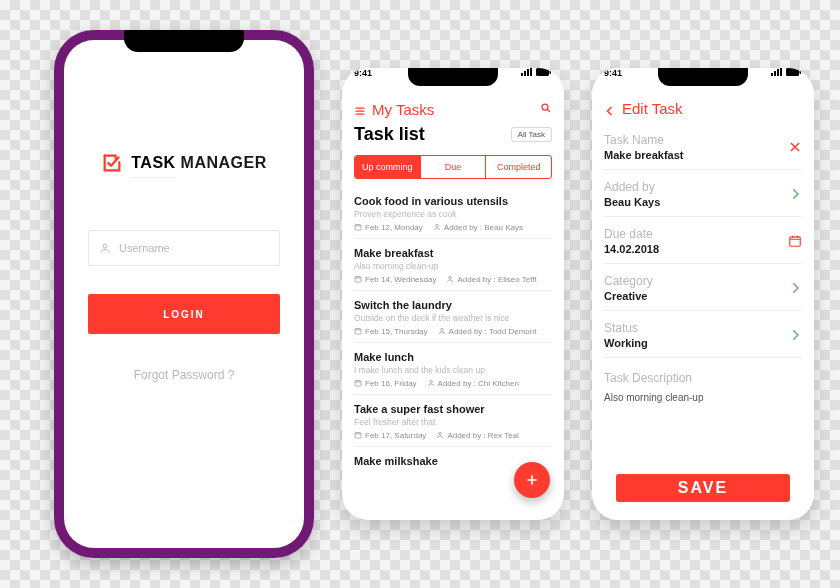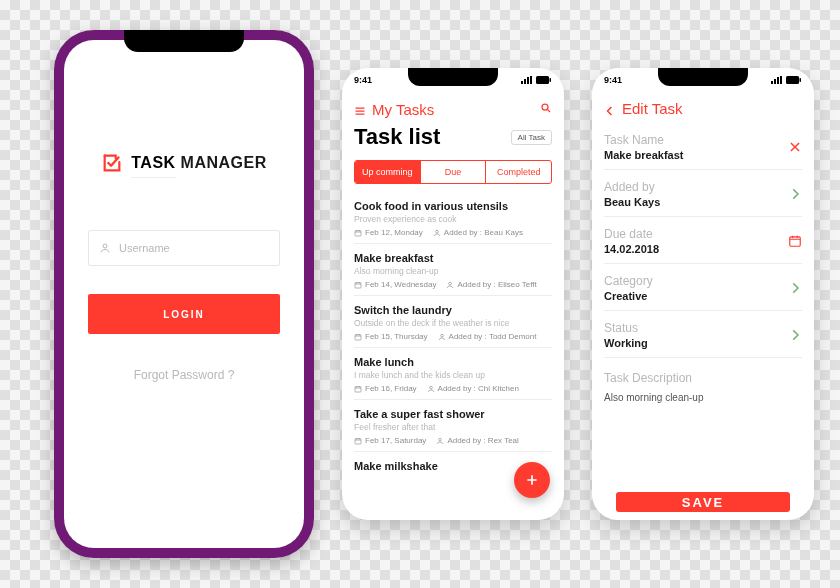--- a/index.html
+++ b/index.html
@@ -62,59 +62,59 @@
   .float-screen{
     width:222px;height:452px;background:#fff;border-radius:26px;
     box-shadow:0 8px 22px rgba(0,0,0,.18);position:relative;overflow:hidden;
     display:flex;flex-direction:column;
   }
   .float-screen .notch{
     position:absolute;top:0;left:50%;transform:translateX(-50%);
     width:90px;height:18px;background:#000;border-radius:0 0 12px 12px;z-index:5;
   }
   .status-bar{
-    height:26px;display:flex;justify-content:space-between;align-items:center;
+    height:26px;display:flex;justify-content:space-between;align-items:flex-start;
     padding:0 12px 2px;font-size:9px;font-weight:600;
   }
   .status-icons{display:flex;gap:3px;align-items:center;}
   .status-icons span{display:inline-block;}
   .sig{width:12px;height:8px;}
   .bat{width:16px;height:8px;}
 
   
   .nav-row{
     display:flex;align-items:center;justify-content:space-between;padding:6px 12px 2px;
   }
   .nav-left{display:flex;align-items:center;gap:6px;}
   .nav-left .ham,.nav-left .chev{width:12px;height:12px;color:var(--accent);}
   .nav-label{font-size:15px;color:var(--accent);font-weight:500;}
   .nav-right{display:flex;gap:8px;}
   .nav-right svg{width:12px;height:12px;}
 
   
   .tl-header{display:flex;align-items:center;justify-content:space-between;padding:4px 12px;}
-  .tl-title{font-size:22px;font-weight:700;}
+  .tl-title{font-size:18px;font-weight:700;}
   .chip{
     font-size:8px;padding:2px 6px;border:1px solid #d8d8d8;border-radius:3px;color:#555;
   }
   .seg{
     margin:6px 12px 0;height:24px;border:1px solid var(--accent);border-radius:3px;display:flex;
     overflow:hidden;font-size:9px;
   }
   .seg div{flex:1;display:flex;align-items:center;justify-content:center;color:var(--accent);}
   .seg div+div{border-left:1px solid var(--accent);}
   .seg div.active{background:var(--accent);color:#fff;}
 
   .tasks{flex:1;overflow:hidden;padding:8px 12px 0;}
   .task{padding:8px 0 6px;border-bottom:1px solid var(--subtle);}
   .task:last-child{border-bottom:0;}
   .t-title{font-size:11px;font-weight:600;color:var(--text);}
   .t-sub{font-size:8.5px;color:var(--muted);margin-top:2px;}
   .t-meta{display:flex;gap:10px;margin-top:4px;font-size:8px;color:#8f8f8f;}
-  .t-meta span{display:flex;align-items:center;gap:3px;}
+  .t-meta span{display:flex;align-items:flex-start;gap:3px;}
   .t-meta svg{width:8px;height:8px;stroke:#8f8f8f;fill:none;stroke-width:2;}
 
   .fab{
     position:absolute;right:14px;bottom:22px;width:36px;height:36px;border-radius:50%;
     background:var(--accent);color:#fff;display:flex;align-items:center;justify-content:center;
     box-shadow:0 4px 10px rgba(0,0,0,.25);cursor:pointer;
   }
   .fab svg{width:16px;height:16px;}
 
   
@@ -126,22 +126,22 @@
   .ef-col{display:flex;flex-direction:column;gap:2px;}
   .ef-label{font-size:12px;color:var(--muted);}
   .ef-val{font-size:11px;font-weight:600;color:var(--text);}
   .ef-ic{width:14px;height:14px;}
   .ef-ic.close{color:var(--accent);}
   .ef-ic.chev{color:#7fb77f;}
   .ef-ic.cal{color:var(--accent);}
   .desc{padding:10px 0;flex:1;}
   .desc .ef-val{font-weight:400;font-size:10px;color:#555;margin-top:6px;}
   .save-btn{
-    margin:auto 12px 4px;height:20px;border:0;border-radius:3px;background:var(--accent);
-    color:#fff;font-size:13px;letter-spacing:2px;font-weight:600;cursor:pointer;
+    margin:auto 12px 14px;height:28px;border:0;border-radius:3px;background:var(--accent);
+    color:#fff;font-size:16px;letter-spacing:2px;font-weight:600;cursor:pointer;
   }
 </style>
 </head>
 <body>
 
 <div class="stage">
 
   <div class="device">
     <div class="notch"></div>
     <div class="bezel">

